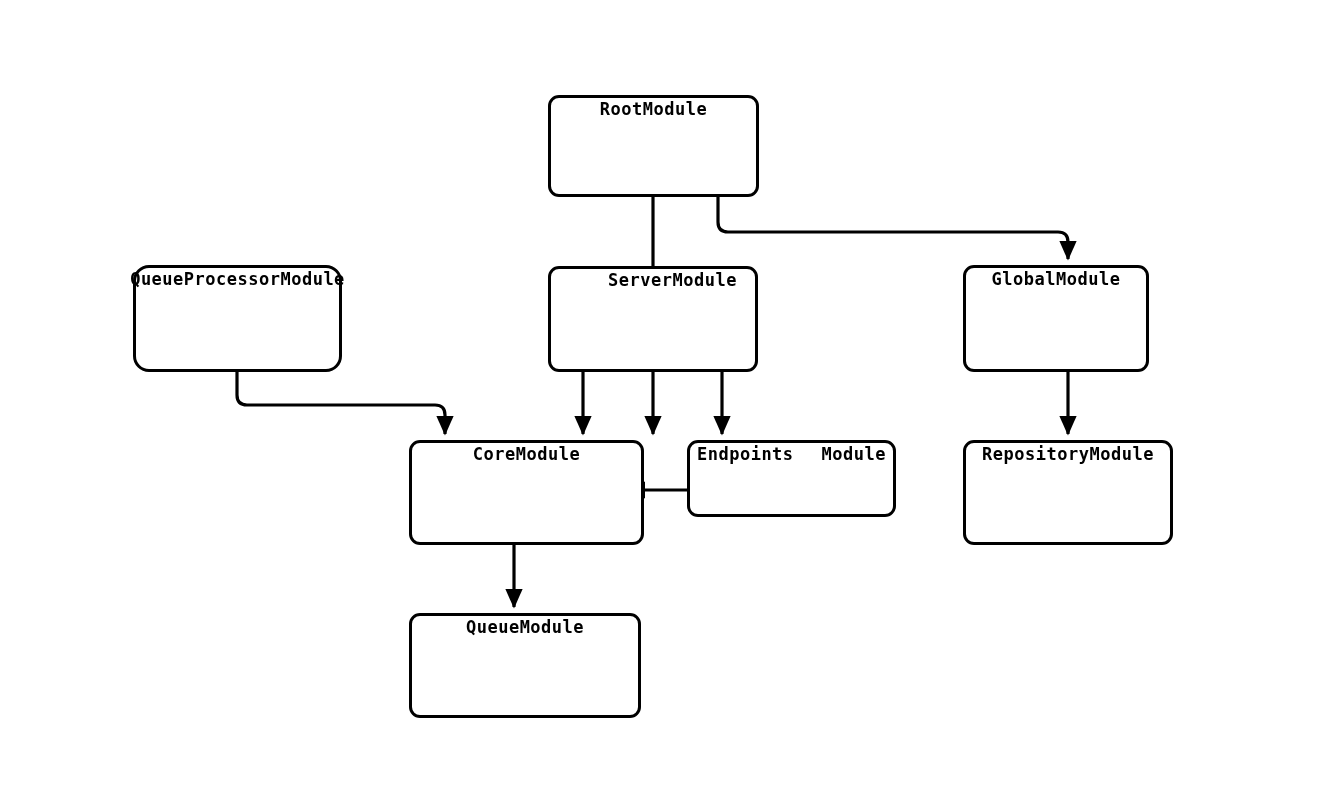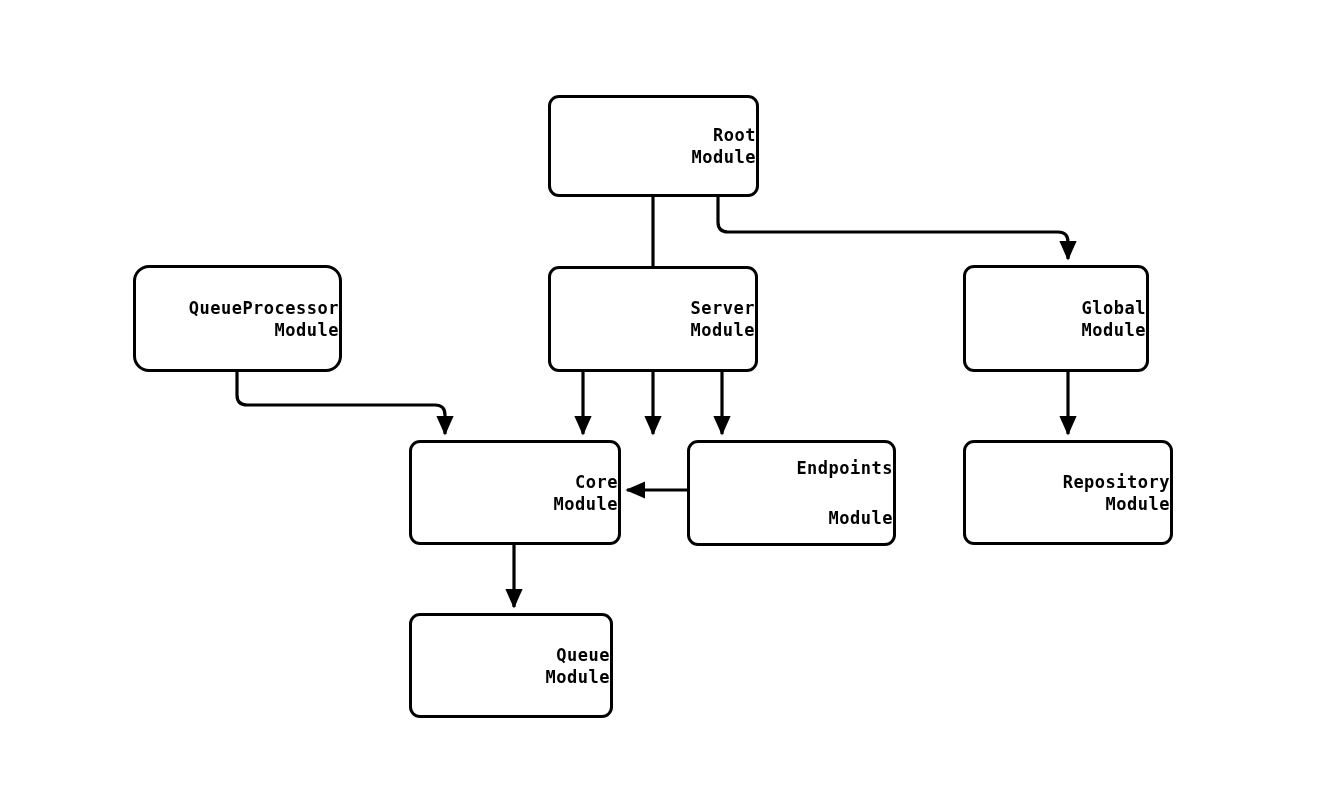--- a/index.html
+++ b/index.html
@@ -27,22 +27,22 @@
     width: 1337px;
     height: 809px;
   }
   .node {
     position: absolute;
     box-sizing: border-box;
     background: #ffffff;
     border: 3px solid #000000;
     border-radius: 11px;
     display: flex;
-    flex-direction: column;
-    align-items: flex-end;
+    flex-direction: row;
+    align-items: flex-start;
     justify-content: center;
     text-align: center;
     z-index: 2;
   }
   .node-line {
     font-family: "DejaVu Sans Mono", "Liberation Mono", monospace;
     font-size: 17px;
     font-weight: bold;
     line-height: 22px;
     color: #000000;
@@ -92,33 +92,33 @@
   <div class="node" style="left:548px; top:266px; width:210px; height:106px;padding-left:39px;">
     <div class="node-line">Server</div>
     <div class="node-line">Module</div>
   </div>
 
   <div class="node" style="left:963px; top:265px; width:186px; height:107px;">
     <div class="node-line">Global</div>
     <div class="node-line">Module</div>
   </div>
 
-  <div class="node" style="left:409px; top:440px; width:212px; height:105px;">
+  <div class="node" style="left:409px; top:440px; width:235px; height:105px;">
     <div class="node-line">Core</div>
     <div class="node-line">Module</div>
   </div>
 
-  <div class="node" style="left:687px; top:440px; width:209px; height:106px;gap:28px;">
+  <div class="node" style="left:687px; top:440px; width:209px; height:77px;gap:28px;">
     <div class="node-line">Endpoints</div>
     <div class="node-line">Module</div>
   </div>
 
   <div class="node" style="left:963px; top:440px; width:210px; height:105px;">
     <div class="node-line">Repository</div>
     <div class="node-line">Module</div>
   </div>
 
-  <div class="node" style="left:409px; top:613px; width:204px; height:105px;">
+  <div class="node" style="left:409px; top:613px; width:232px; height:105px;">
     <div class="node-line">Queue</div>
     <div class="node-line">Module</div>
   </div>
 
 </div>
 
 </body></html>

